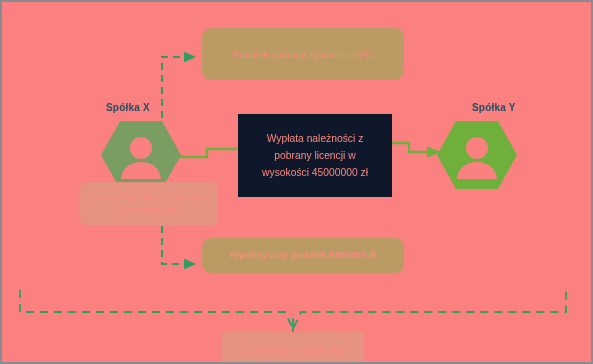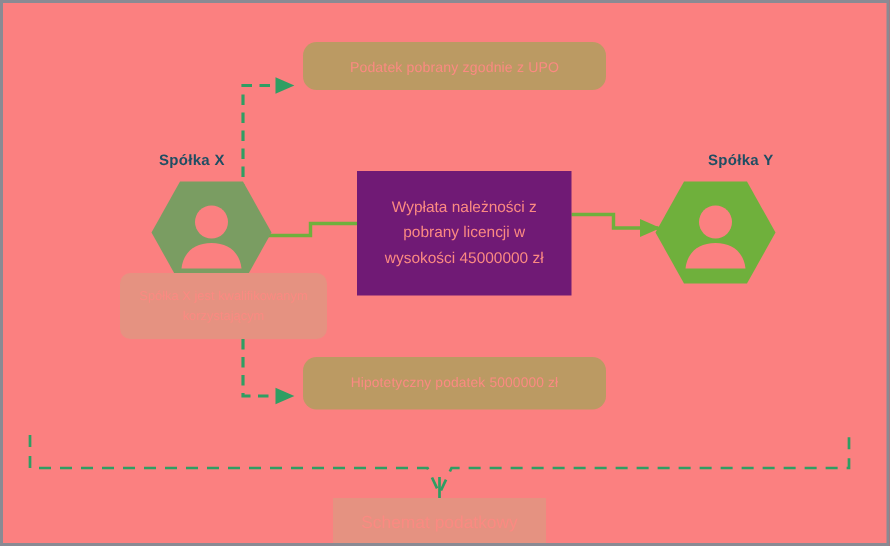--- a/index.html
+++ b/index.html
@@ -38,32 +38,33 @@
     background: #bb9a63;
     border-radius: 9px;
     color: #fb8a82;
     font-size: 9.4px;
     line-height: 15px;
     padding: 4px 10px;
     letter-spacing: 0.1px;
   }
   #box-upo {
     left: 200px; top: 26px;
-    width: 202px; height: 32px;
+    width: 202px; height: 52px;
   }
   #box-hipotetyczny {
     left: 200px; top: 236px;
     width: 202px; height: 35px;
     font-size: 9.2px;
+    font-weight: bold;
   }
   
   #box-payment {
     left: 236px; top: 112px;
-    width: 143px; height: 83px;
-    background: #701a75;
+    width: 154px; height: 83px;
+    background: #0f172a;
     color: #fb8a82;
     font-size: 10.3px;
     line-height: 17px;
     padding: 3px 8px;
     box-sizing: border-box;
   }
   
   .salmon-box {
     background: #e59281;
     color: #fb8a82;

